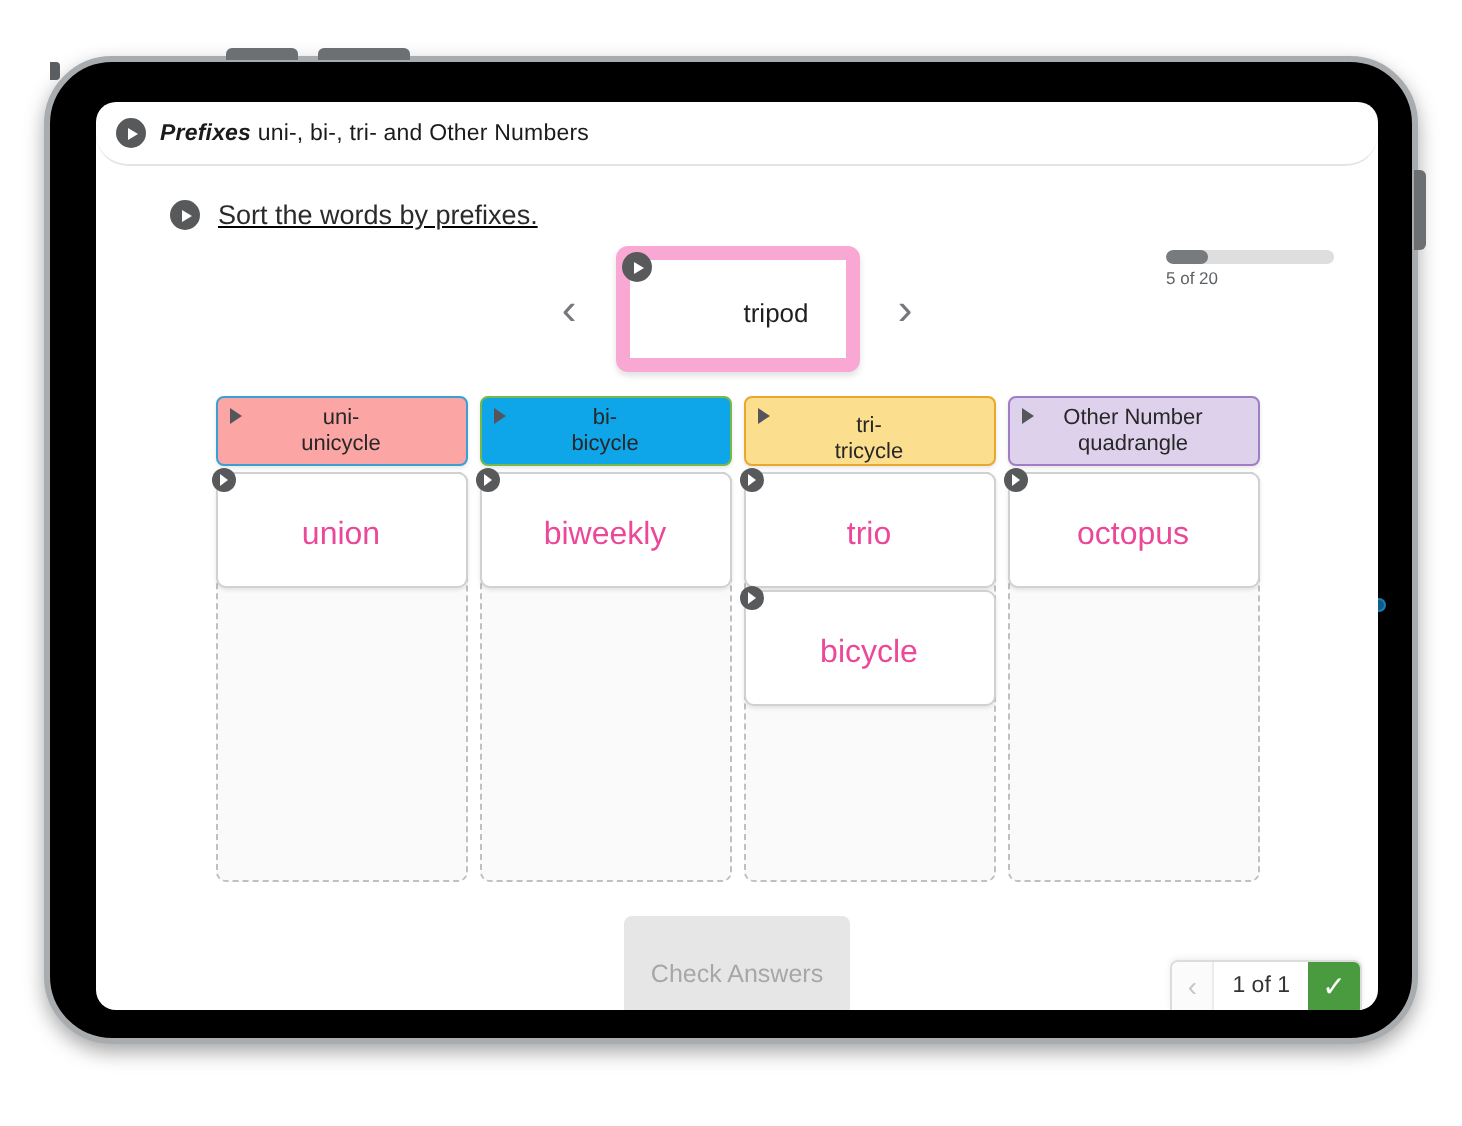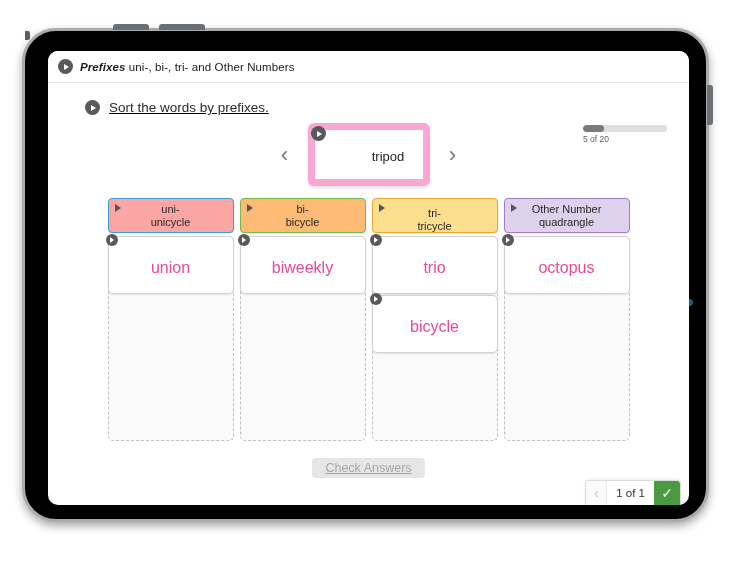--- a/index.html
+++ b/index.html
@@ -49,20 +49,21 @@
   }
 
   
   #app-header {
     position: relative;
     height: 32px;
     border-bottom: 1px solid #e4e4e4;
     display: flex; align-items: center;
     padding-left: 10px;
     background: #ffffff;
+    border-radius: 16px;
   }
   #app-title {
     font-size: 11.5px;
     color: #1b1b1b;
     font-style: italic;
     margin-left: 7px;
     letter-spacing: 0.1px;
     white-space: nowrap;
   }
   #app-title b { font-style: italic; font-weight: bold; }
@@ -195,21 +196,21 @@
     line-height: 1.12;
     font-size: 11px;
     color: #272727;
     box-shadow: 0 1px 2px rgba(0,0,0,0.10);
   }
   .column-header .audio-icon.tiny { position: absolute; left: 4px; top: 3px; }
   .column-header .hdr-prefix { font-weight: normal; }
   .column-header .hdr-example { font-weight: normal; }
 
   .hdr-uni   { background: #fca5a5; border-color: #3aa0d4; }
-  .hdr-bi    { background: #fdba74; border-color: #76b948; }
+  .hdr-bi    { background: #0ea5e9; border-color: #76b948; }
   .hdr-tri   { background: #fbdf8f; border-color: #e8a72d; justify-content: flex-end; }
   .hdr-other { background: #ded1ec; border-color: #a07ec6; }
 
   .dropzone {
     margin-top: 3px;
     min-height: 205px;
     border: 1.4px dashed #bfc0c2;
     border-radius: 5px;
     background: #fafafa;
     padding: 0;
@@ -241,24 +242,23 @@
   #footer-buttons {
     display: flex;
     justify-content: center;
     gap: 11px;
     margin-top: 17px;
   }
   .btn {
     border: none;
     border-radius: 4px;
     font-size: 12.5px;
-    padding: 3px 13px;
+    padding: 22px 13px;
     cursor: pointer;
     font-family: "Liberation Sans", sans-serif;
-    text-decoration: underline;
   }
   #check-answers-button { background: #e6e6e6; color: #a6a7a9; }
   #start-over-button    { background: #2d78b8; color: #ffffff; }
 
   
   #page-navigator {
     position: absolute;
     right: 8px; bottom: 0px;
     display: flex;
     align-items: stretch;

